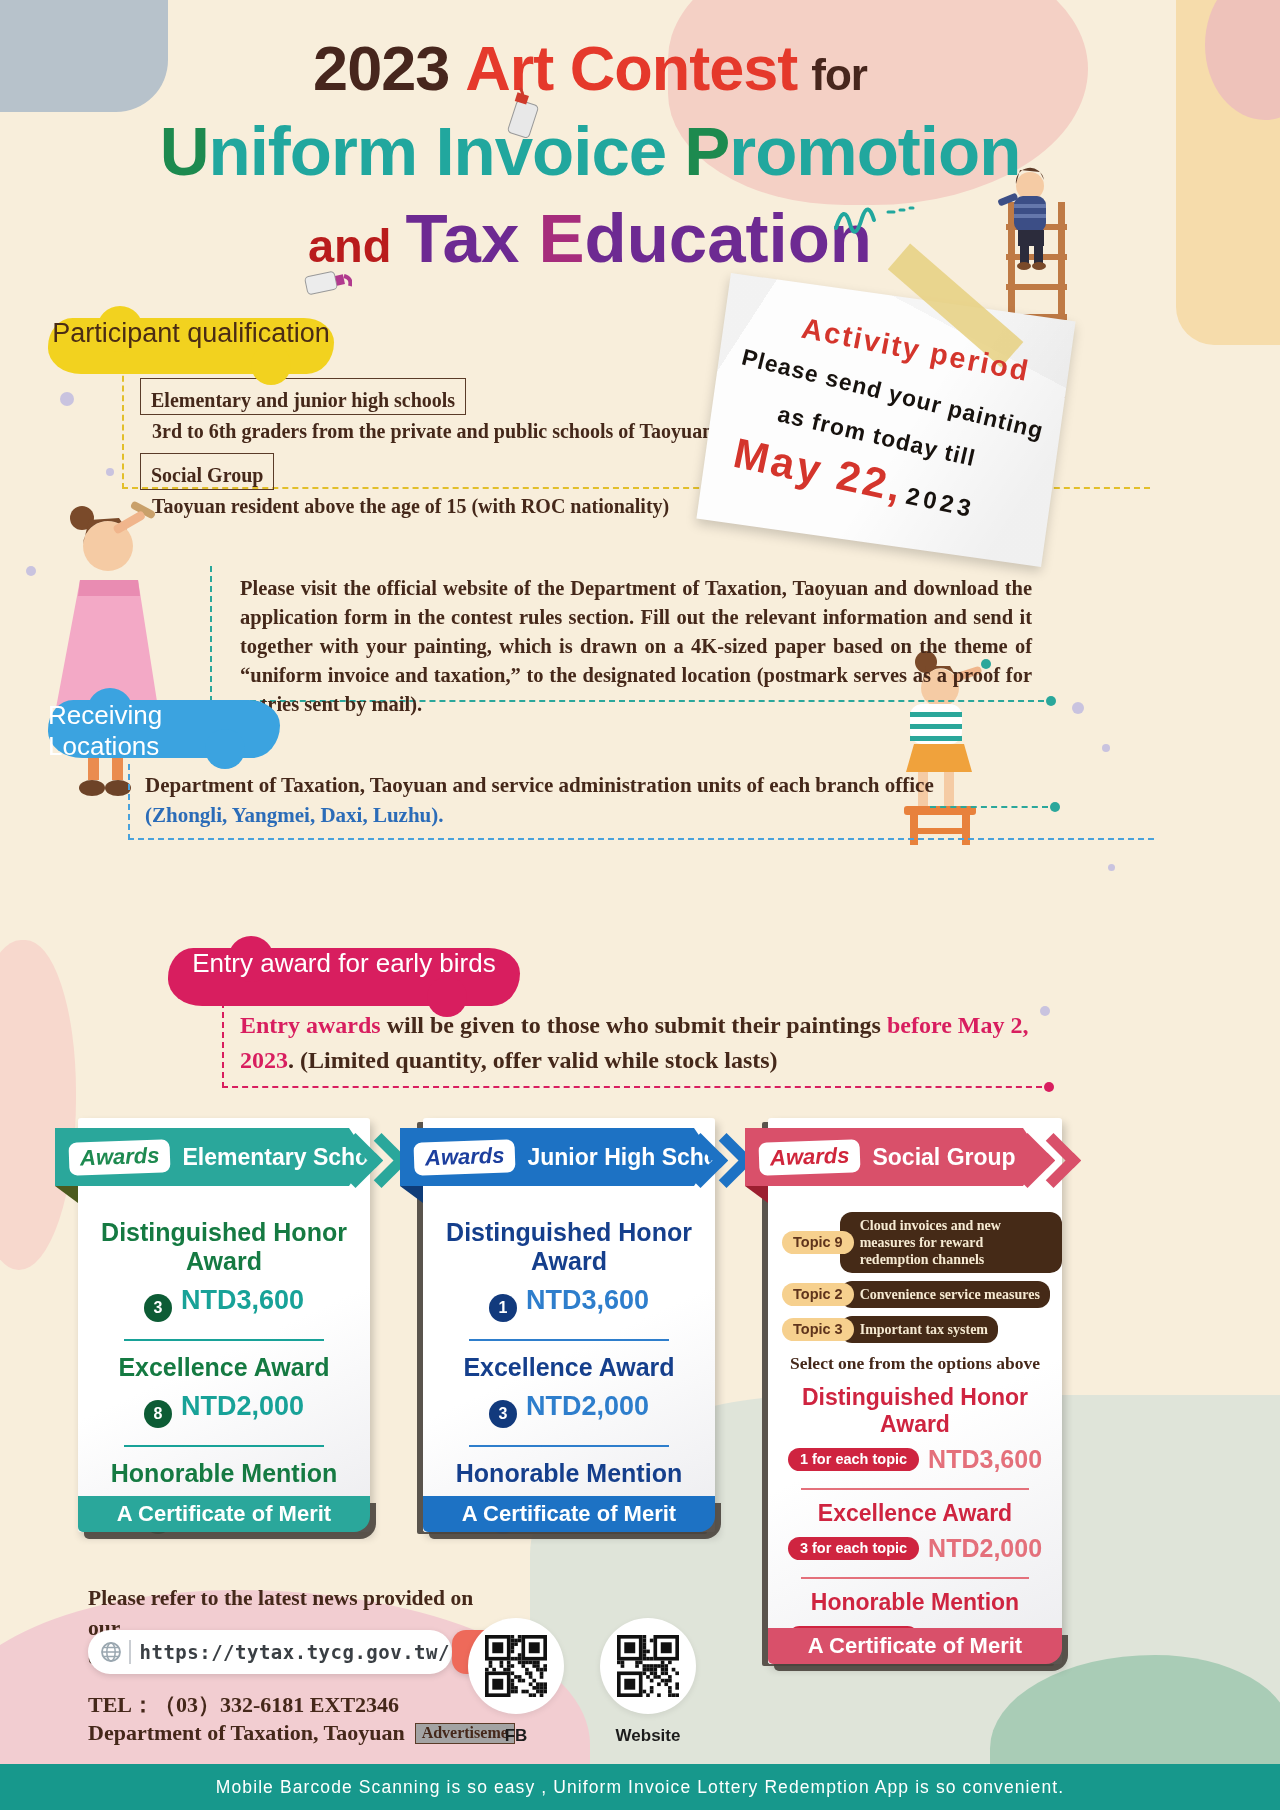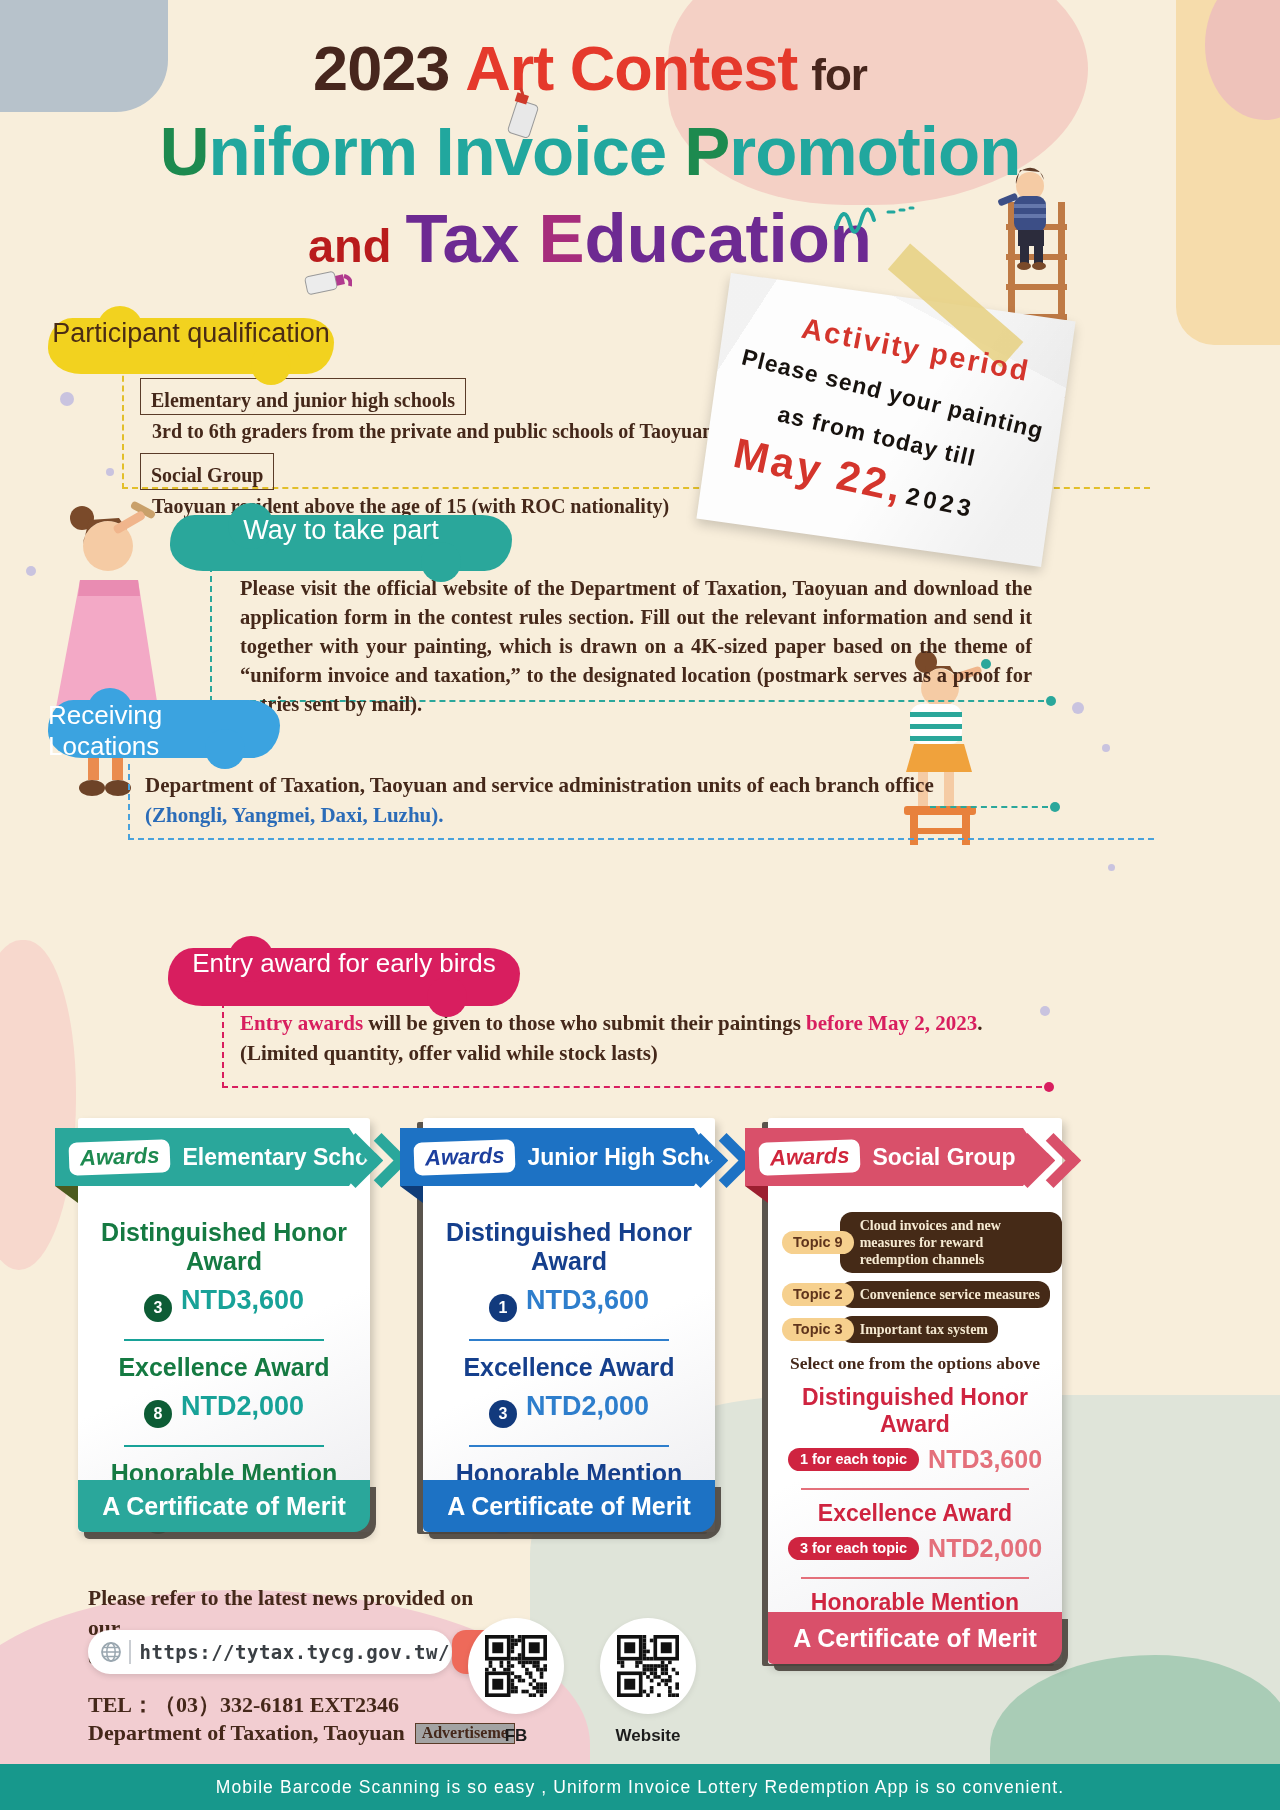--- a/index.html
+++ b/index.html
@@ -56,21 +56,21 @@
   #guide-entry i{background:#d81e5f;}
 
   
   .bodytxt{position:absolute;z-index:2;font-family:"Liberation Serif",serif;font-weight:bold;color:#45281a;}
   #qual-body{left:140px;top:376px;width:760px;font-size:20px;}
   .qual-box{display:inline-block;border:1.5px solid #5a3b28;padding:10px 10px 2px;margin:2px 0 3px;}
   .qual-desc{margin:2px 0 8px 12px;}
   #way-body{left:240px;top:574px;width:792px;font-size:20.5px;line-height:1.42;text-align:justify;}
   #recv-body{left:145px;top:770px;width:900px;font-size:21px;line-height:1.45;}
   #recv-body .blue{color:#2b6cb8;}
-  #entry-body{left:240px;top:1008px;width:800px;font-size:21px;line-height:1.45;}
+  #entry-body{left:240px;top:1008px;width:800px;font-size:24px;line-height:1.45;}
   #entry-body .pink{color:#d81e5f;}
 
   
   #note{left:712px;top:296px;width:348px;height:248px;z-index:3;background:#fdfdfd;
     transform:rotate(8deg);box-shadow:0 5px 12px rgba(0,0,0,.18);
     background-image:linear-gradient(115deg,rgba(0,0,0,.045) 0 10%,transparent 10% 55%,rgba(0,0,0,.05) 88%),
       linear-gradient(200deg,rgba(0,0,0,.03) 0 18%,transparent 18%);}
   #note .tape{position:absolute;top:-16px;right:46px;width:150px;height:34px;background:rgba(230,208,128,.85);transform:rotate(33deg);}
   #note .n-head{position:absolute;left:78px;top:34px;font-size:29px;font-weight:bold;color:#d4352c;letter-spacing:2px;transform:rotate(3deg);white-space:nowrap;}
   #note .n-l1{position:absolute;left:22px;top:84px;font-size:23px;font-weight:bold;color:#17120e;letter-spacing:1px;transform:rotate(6deg);white-space:nowrap;}
@@ -107,22 +107,22 @@
   #fold-3{left:745px;border-right:23px solid #9c1f30;}
   .cbody{position:absolute;left:0;right:0;top:0;text-align:center;}
   #paper-1 .cbody,#paper-2 .cbody{padding-top:88px;}
   .aw-name{font-size:25px;font-weight:bold;margin-top:12px;}
   .aw-val{margin-top:9px;font-size:27px;font-weight:bold;}
   .cnt{display:inline-flex;width:28px;height:28px;border-radius:50%;color:#fff;font-weight:bold;font-size:16px;
     align-items:center;justify-content:center;margin-right:9px;vertical-align:-4px;}
   .cdiv{width:200px;height:2px;margin:17px auto 6px;}
   .t-name{color:#157a42;} .t-val{color:#18a298;} .t-cnt{background:#0d5c35;} .t-div{background:#18a298;}
   .b-name{color:#153f8c;} .b-val{color:#2e7ecc;} .b-cnt{background:#123a7d;} .b-div{background:#2e7ecc;}
-  .cfoot{position:absolute;left:0;bottom:0;width:100%;height:52px;display:flex;align-items:center;justify-content:center;
-    color:#fff;font-weight:bold;font-size:25px;border-radius:0 0 16px 5px;box-shadow:6px 7px 0 rgba(74,68,61,.9);}
+  .cfoot{position:absolute;left:0;bottom:0;width:100%;height:36px;display:flex;align-items:center;justify-content:center;
+    color:#fff;font-weight:bold;font-size:22px;border-radius:0 0 16px 5px;box-shadow:6px 7px 0 rgba(74,68,61,.9);}
   #paper-1 .cfoot{background:#2aa79b;} #paper-2 .cfoot{background:#1d72c4;} #paper-3 .cfoot{background:#d9506a;}
 
   
   #paper-3 .cbody{padding-top:86px;text-align:center;}
   .topic{display:flex;align-items:center;justify-content:flex-start;margin:8px 0 8px 14px;text-align:left;}
   .tpill{background:#f6d08e;color:#5f341c;font-weight:bold;font-size:14.5px;padding:3px 11px 4px;border-radius:15px;
     margin-right:-14px;position:relative;z-index:2;white-space:nowrap;}
   .tbanner{background:#452a17;color:#f6ead2;font-family:"Liberation Serif",serif;font-weight:bold;font-size:14px;
     padding:5px 10px 5px 20px;border-radius:12px;line-height:1.22;max-width:196px;}
   .select-note{font-family:"Liberation Serif",serif;font-weight:bold;font-size:17.5px;color:#45281a;margin:10px 0 2px;}
@@ -278,23 +278,20 @@
     <div class="tape"></div>
     <div class="n-head">Activity period</div>
     <div class="n-l1">Please send your painting</div>
     <div class="n-l2">as from today till</div>
     <div class="n-date">
       <span class="red">May 22,</span>
       <span class="blk">2023</span>
     </div>
   </div>
 
-  <div class="blob" id="blob-way">
-      <span>Way to take part</span>
-    </div>
   <div class="guide" id="guide-way">
       <i></i>
     </div>
   <div class="guide" id="guide-way2">
       <i></i>
     </div>
   <div class="bodytxt" id="way-body">Please visit the official website of the Department of Taxation, Taoyuan and download the application form in the contest rules section. Fill out the relevant information and send it together with your painting, which is drawn on a 4K-sized paper based on the theme of “uniform invoice and taxation,” to the designated location (postmark serves as a proof for entries sent by mail).</div>
 
   <div class="blob" id="blob-receiving">
       <span>Receiving Locations</span>

